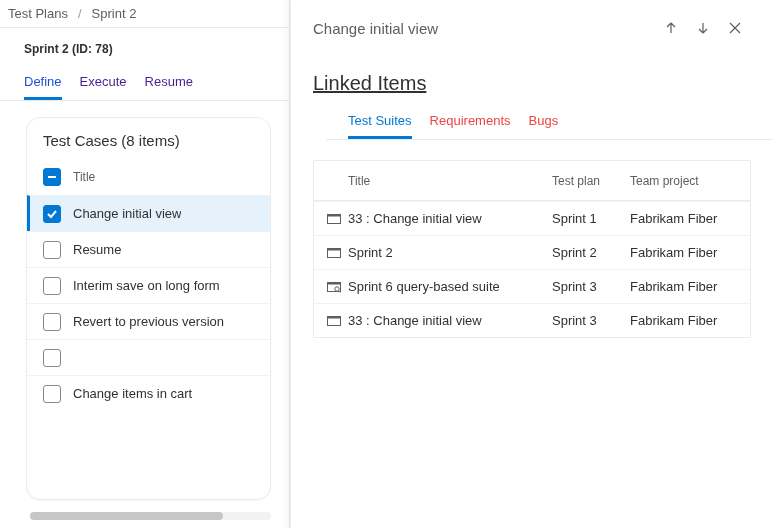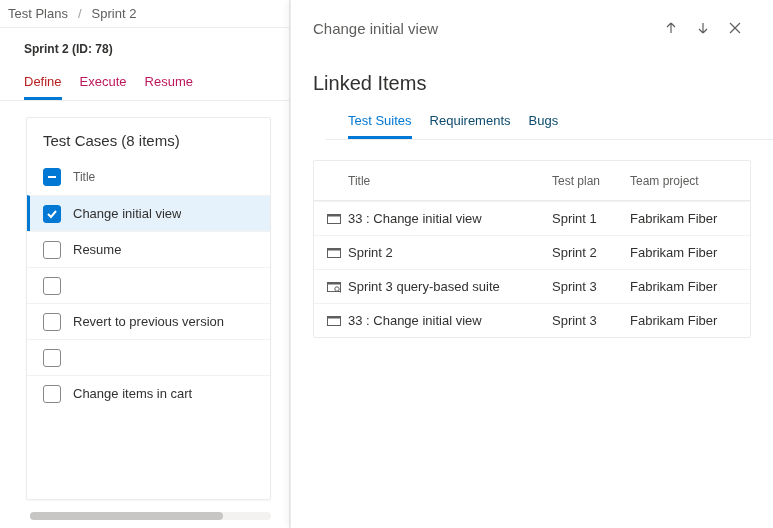--- a/index.html
+++ b/index.html
@@ -38,33 +38,33 @@
   }
   .main-tabs {
     display: flex;
     gap: 18px;
     padding: 4px 24px 0 24px;
     border-bottom: 1px solid #edebe9;
   }
   .main-tab {
     padding: 6px 0 8px 0;
     font-size: 13px;
-    color: #be185d;
+    color: #4c1d95;
     cursor: pointer;
     border-bottom: 3px solid transparent;
   }
   .main-tab.active {
-    color: #b91c1c;
+    color: #1d4ed8;
     font-weight: 400;
     border-bottom-color: #0078d4;
   }
   .card {
     margin: 16px 18px 10px 26px;
     border: 1px solid #edebe9;
-    border-radius: 2px;
+    border-radius: 14px;
     box-shadow: 0 1px 2px rgba(0,0,0,0.04);
     flex: 1;
     display: flex;
     flex-direction: column;
     overflow: hidden;
   }
   .card-title {
     font-size: 15px;
     padding: 14px 16px 10px 16px;
   }
@@ -141,32 +141,33 @@
   .icon-btn {
     width: 32px; height: 32px;
     display: flex; align-items:center; justify-content:center;
     color: #605e5c;
     cursor: pointer;
   }
   .section-title {
     font-size: 20px;
     font-weight: 400;
     padding: 18px 22px 8px 22px;
+    text-decoration: underline;
   }
   .panel-tabs {
     display: flex;
     gap: 18px;
     padding: 4px 22px 0 22px;
     border-bottom: 1px solid #edebe9;
     margin-left: 35px;
   }
   .panel-tab {
     padding: 6px 0 8px 0;
     font-size: 13px;
-    color: #0c4a6e;
+    color: #ef4444;
     cursor: pointer;
     border-bottom: 3px solid transparent;
   }
   .panel-tab.active {
     color: #0078d4;
     border-bottom-color: #0078d4;
   }
   .table-card {
     margin: 20px 22px;
     border: 1px solid #edebe9;
@@ -226,20 +227,21 @@
           </svg>
       </div>
       <span class="list-title">Change initial view</span>
     </div>
     <div class="list-row">
       <div class="chk"></div>
       <span class="list-title">Resume</span>
     </div>
     <div class="list-row">
       <div class="chk"></div>
+      <span class="list-title">Interim save on long form</span>
     </div>
     <div class="list-row">
       <div class="chk"></div>
       <span class="list-title">Revert to previous version</span>
     </div>
     <div class="list-row">
       <div class="chk"></div>
     </div>
     <div class="list-row">
       <div class="chk"></div>
@@ -314,21 +316,21 @@
     </div>
     <div class="trow">
       <div class="col-icon suite-icon">
         <svg width="14" height="12" viewBox="0 0 14 12">
             <rect x="0.5" y="1.5" width="13" height="9" stroke="#605e5c" fill="none"></rect>
             <rect x="0.5" y="1.5" width="13" height="2" fill="#605e5c"></rect>
             <circle cx="10" cy="8" r="2.2" stroke="#605e5c" fill="#fff"></circle>
             <line x1="12" y1="10" x2="13.5" y2="11.5" stroke="#605e5c"></line>
           </svg>
       </div>
-      <div class="col-title">Sprint 3 query-based suite</div>
+      <div class="col-title">Sprint 6 query-based suite</div>
       <div class="col-plan">Sprint 3</div>
       <div class="col-team">Fabrikam Fiber</div>
     </div>
     <div class="trow">
       <div class="col-icon suite-icon">
         <svg width="14" height="12" viewBox="0 0 14 12">
             <rect x="0.5" y="1.5" width="13" height="9" stroke="#605e5c" fill="none"></rect>
             <rect x="0.5" y="1.5" width="13" height="2" fill="#605e5c"></rect>
           </svg>
       </div>

